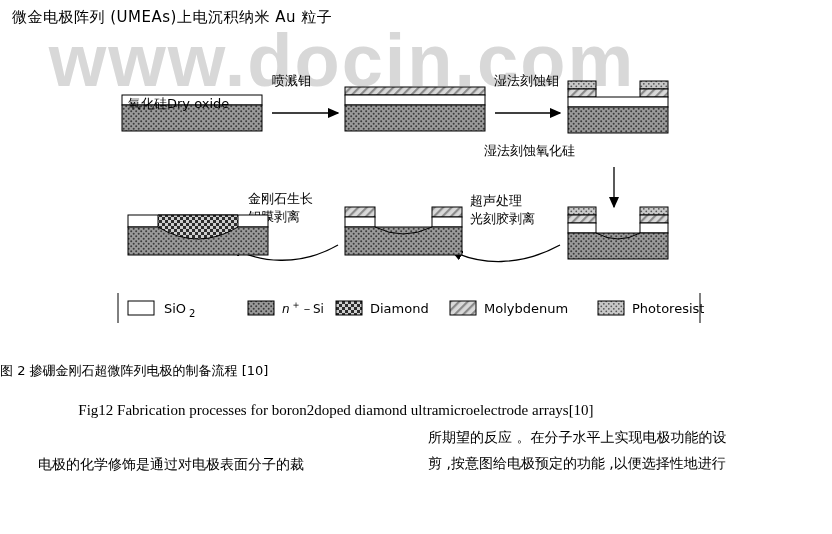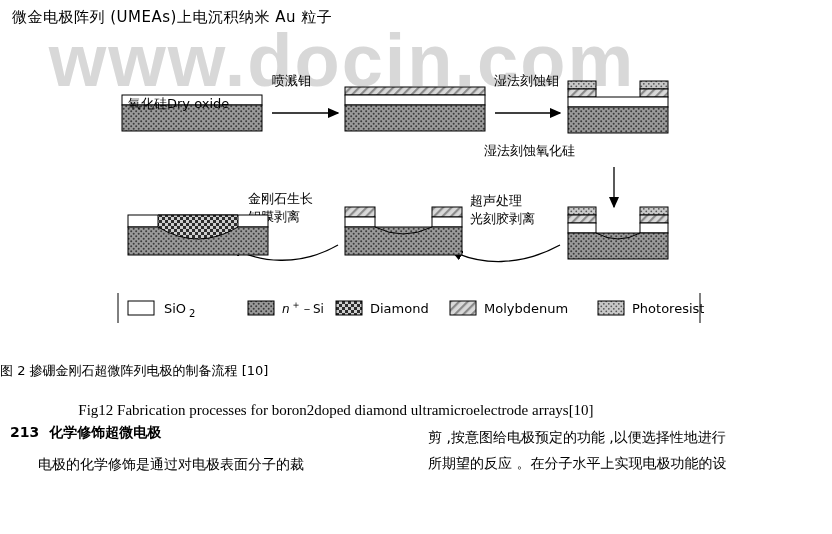--- a/index.html
+++ b/index.html
@@ -205,24 +205,21 @@
 
         <rect x="598" y="246" width="26" height="14" fill="url(#pLight)" stroke="#000" stroke-width="1"></rect>
         <text class="lbl" x="632" y="258" font-size="13" font-family="DejaVu Serif">Photoresist</text>
       </g>
     </svg>
   </div>
 
   <div class="cap1">图 2   掺硼金刚石超微阵列电极的制备流程 [10]</div>
   <div class="cap2">Fig12    Fabrication processes for boron2doped diamond ultramicroelectrode arrays[10]</div>
 
-  <div class="sec-head">
-    <span class="sec-num">213</span><span>化学修饰超微电极</span>
+
+  <div class="col-left">电极的化学修饰是通过对电极表面分子的裁</div>
+
+  <div class="col-right">
+    <p>所期望的反应 。在分子水平上实现电极功能的设</p>
+    <p>剪 ,按意图给电极预定的功能 ,以便选择性地进行</p>
   </div>
 
-  <div class="col-left">电极的化学修饰是通过对电极表面分子的裁</div>
-
-  <div class="col-right">
-    <p>剪 ,按意图给电极预定的功能 ,以便选择性地进行</p>
-    <p>所期望的反应 。在分子水平上实现电极功能的设</p>
-  </div>
-
 </div>
 
 </body></html>

